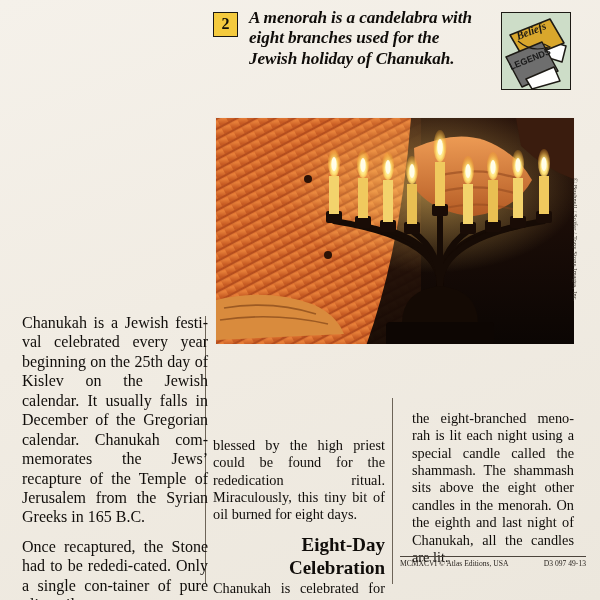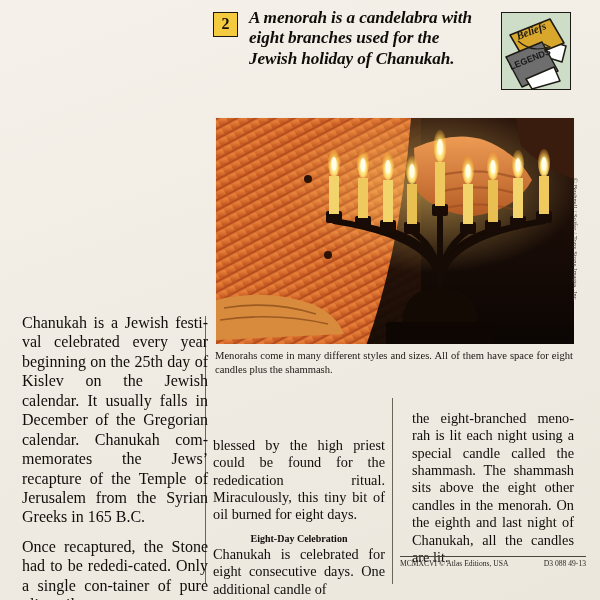--- a/index.html
+++ b/index.html
@@ -175,23 +175,23 @@
     top: 398px;
     width: 172px;
     font-size: 14.3px;
     line-height: 1.215;
     text-align: justify;
     margin-top: 39px;
   }
   .mid-col p { margin: 0 0 9px 0; }
   .subhead {
     font-weight: bold;
-    font-size: 10px;
+    font-size: 19px;
     margin: 0 0 1px 0 !important;
-    text-align: center;
+    text-align: right;
   }
   .right-col {
     position: absolute;
     left: 400px;
     top: 398px;
     width: 186px;
     font-size: 14.3px;
     line-height: 1.215;
     text-align: justify;
   }
@@ -371,21 +371,20 @@
         <g>
           <rect x="323" y="58" width="10" height="38" fill="#f0c95e"></rect>
           <ellipse cx="328" cy="45" rx="6" ry="14" fill="url(#flameG)"></ellipse>
           <ellipse cx="328" cy="46" rx="2.6" ry="7" fill="#fffde8"></ellipse>
         </g>
       </g>
     </svg>
   </div>
 
   <div class="photo-credit">© Bushnell / Soifer / Tony Stone Images, Inc.</div>
-  <div class="photo-caption">Menorahs come in many different styles and sizes. All of them have space for eight candles plus the shammash.</div>
 
   <div class="vrule-left"></div>
   <div class="vrule-mid"></div>
 
   <div class="left-col">
     <p>Chanukah is a Jewish festi-val celebrated every year beginning on the 25th day of Kislev on the Jewish calendar. It usually falls in December of the Gregorian calendar. Chanukah com-memorates the Jews’ recapture of the Temple of Jerusalem from the Syrian Greeks in 165 B.C.</p>
     <p>Once recaptured, the Stone had to be rededi-cated. Only a single con-tainer of pure olive oil</p>
   </div>
 
   <div class="mid-col">
@@ -394,17 +393,17 @@
     <p>Chanukah is celebrated for eight consecutive days. One additional candle of</p>
   </div>
 
   <div class="right-col">
     <p>the eight-branched meno-rah is lit each night using a special candle called the shammash. The shammash sits above the eight other candles in the menorah. On the eighth and last night of Chanukah, all the candles are lit.</p>
   </div>
 
   <div class="footer">
     <div class="footer-row">
       <span>MCMXCVI © Atlas Editions, USA</span>
-      <span>D3 088 49-13</span>
+      <span>D3 097 49-13</span>
     </div>
   </div>
 
 </div>
 
 </body></html>

